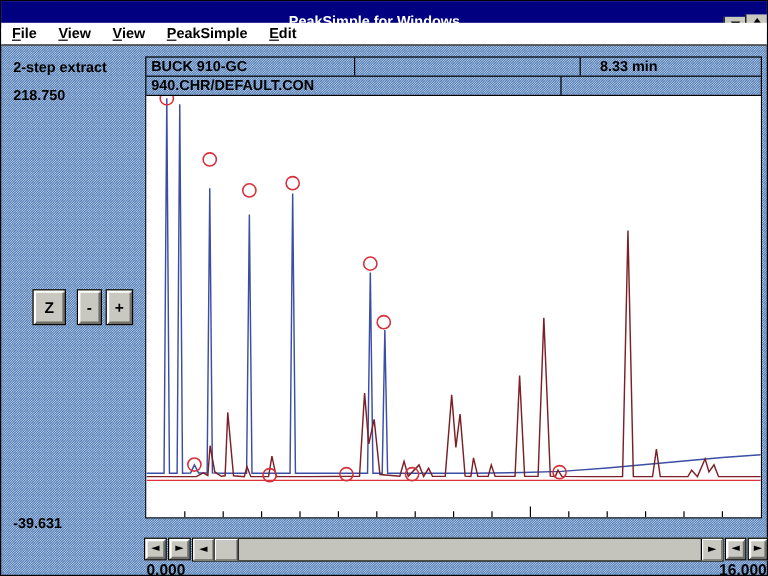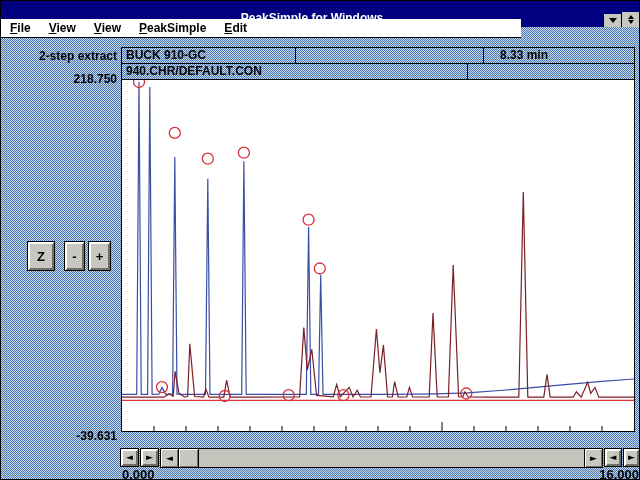--- a/index.html
+++ b/index.html
@@ -18,32 +18,32 @@
   #sysmenu{width:19px;background:#c8c8c0;border-right:1px solid #000;
     display:flex;align-items:center;justify-content:center;}
   #sysmenu .dash{width:13px;height:3px;background:#fff;border-bottom:1px solid #707068;}
   #title-text{flex:1;color:#fff;font-size:12px;text-align:center;line-height:18px;}
   .tb-btn{width:17px;background:#c8c8c0;border-left:1px solid #000;
     display:flex;flex-direction:column;align-items:center;justify-content:center;color:#000;}
   .tri-dn{width:0;height:0;border:4px solid transparent;border-top:5px solid #000;margin-top:4px;}
   .tri-up-s{width:0;height:0;border:3px solid transparent;border-bottom:4px solid #000;}
   .tri-dn-s{width:0;height:0;border:3px solid transparent;border-top:4px solid #000;margin-top:1px;}
   
-  #menubar{position:absolute;left:0;top:18px;width:520px;height:18px;background:#fff;
+  #menubar{position:absolute;left:0;top:18px;width:638px;height:18px;background:#fff;
     border-bottom:1px solid #000;display:flex;align-items:center;text-align:center;}
   .menu-item{display:inline-block;font-size:12px;color:#000;padding:1px 9px;cursor:default;}
   .menu-item::first-letter{text-decoration:underline;}
   
   .btn31{position:absolute;background:#c8c8c0;border:1px solid #000;
     box-shadow:inset 1px 1px 0 #fff,inset -1px -1px 0 #70706a,inset 2px 2px 0 #fff,inset -2px -2px 0 #70706a;
     display:flex;align-items:center;justify-content:center;
     font-size:13px;color:#000;font-weight:bold;padding:0;}
   .arrow{font-family:"DejaVu Sans",sans-serif;font-size:9px;line-height:1;color:#000;}
   
-  .side-label{position:absolute;color:#000;font-size:12px;text-align:right;white-space:nowrap;}
+  .side-label{position:absolute;color:#000;font-size:12px;text-align:left;white-space:nowrap;}
   
   #chart-table{position:absolute;left:120px;top:46px;width:512px;border:1px solid #000;background:transparent;}
   .hdr-row{display:flex;height:15px;border-bottom:1px solid #000;gap:12px;}
   .hdr-cell{font-size:12px;color:#000;line-height:15px;padding-left:4px;overflow:hidden;white-space:nowrap;}
   #plot-wrap{width:512px;height:351px;background:#fff;}
   #plot-svg{display:block;}
   
   #hscroll{position:absolute;left:159px;top:447px;width:441px;height:18px;background:#c4c4bc;
     border:1px solid #000;display:flex;align-items:stretch;}
   .sb-arrow{width:17px;background:#c8c8c0;

